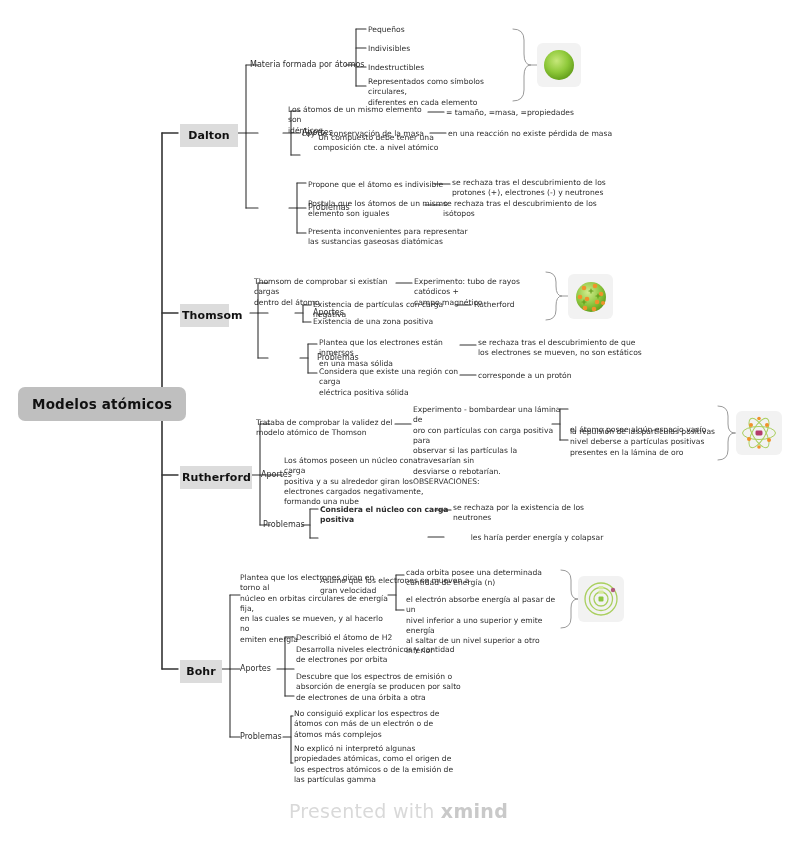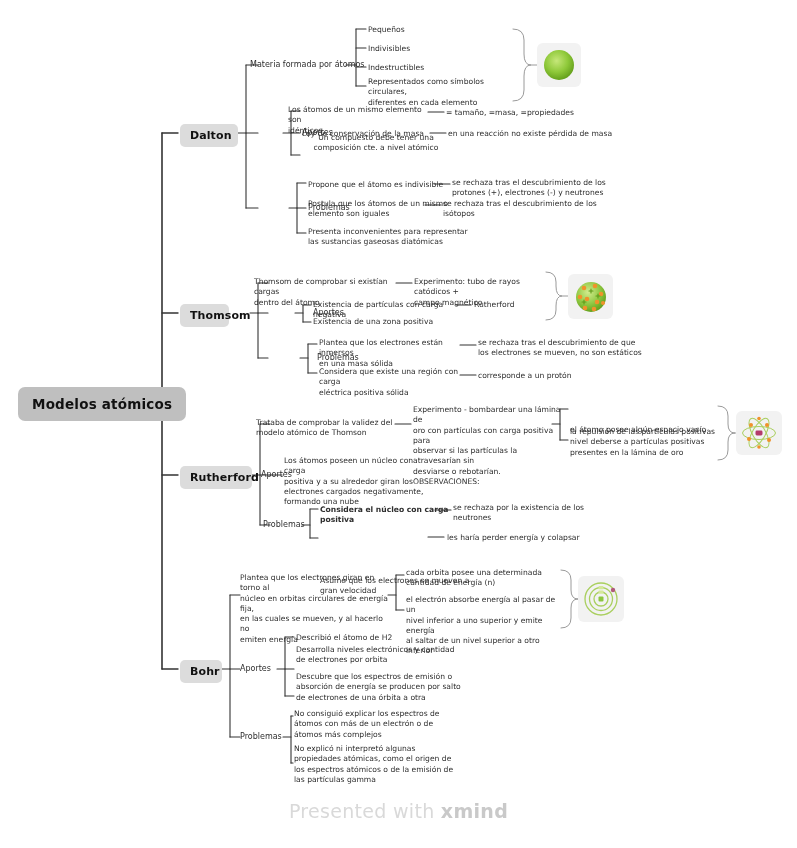--- a/index.html
+++ b/index.html
@@ -30,25 +30,25 @@
     color: #111;
     font-weight: bold;
     font-size: 13.5px;
     padding: 9px 14px;
     letter-spacing: .2px;
   }
 
   
   .model {
     background: #dcdcdc;
-    border-radius: 5px;
+    border-radius: 0;
     color: #111;
     font-weight: bold;
     font-size: 11px;
-    padding: 5px 10px;
+    padding: 5px 2px;
     letter-spacing: .1px;
     text-align: center;
   }
 
   
   .txt {
     font-size: 7.6px;
     color: #2e2e2e;
     line-height: 1.35;
   }
@@ -332,21 +332,21 @@
 positiva y a su alrededor giran los
 electrones cargados negativamente,
 formando una nube</div>
 
   <div class="node txt cat" style="left:263px; top:520px;">Problemas</div>
   <div class="node txt" style="left:320px; top:505px; width:155px;font-weight:bold;">Considera el núcleo con carga positiva</div>
   <div class="node txt" style="left:453px; top:503px; width:155px;">se rechaza por la existencia de los
 neutrones</div>
   <div class="node txt" style="left:320px; top:530px; width:155px;margin-top:46px;">Asume que los electrones se mueven a
 gran velocidad</div>
-  <div class="node txt" style="left:447px; top:533px; width:180px;">les haría perder energía y colapsar</div>
+  <div class="node txt" style="left:447px; top:533px; width:180px;text-align:center;">les haría perder energía y colapsar</div>
 
   <div class="node txt" style="left:240px; top:573px; width:150px;">Plantea que los electrones giran en torno al
 núcleo en orbitas circulares de energía fija,
 en las cuales se mueven, y al hacerlo no
 emiten energía</div>
   <div class="node txt" style="left:406px; top:568px; width:150px;">cada orbita posee una determinada
 cantidad de energía (n)</div>
   <div class="node txt" style="left:406px; top:595px; width:152px;">el electrón absorbe energía al pasar de un
 nivel inferior a uno superior y emite energía
 al saltar de un nivel superior a otro inferior</div>

